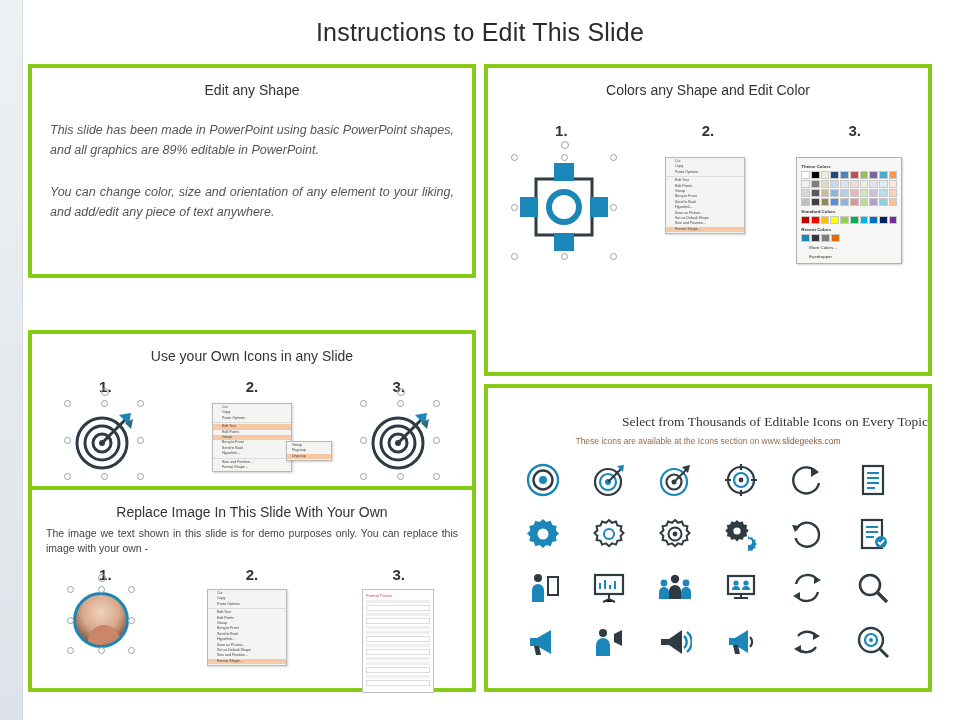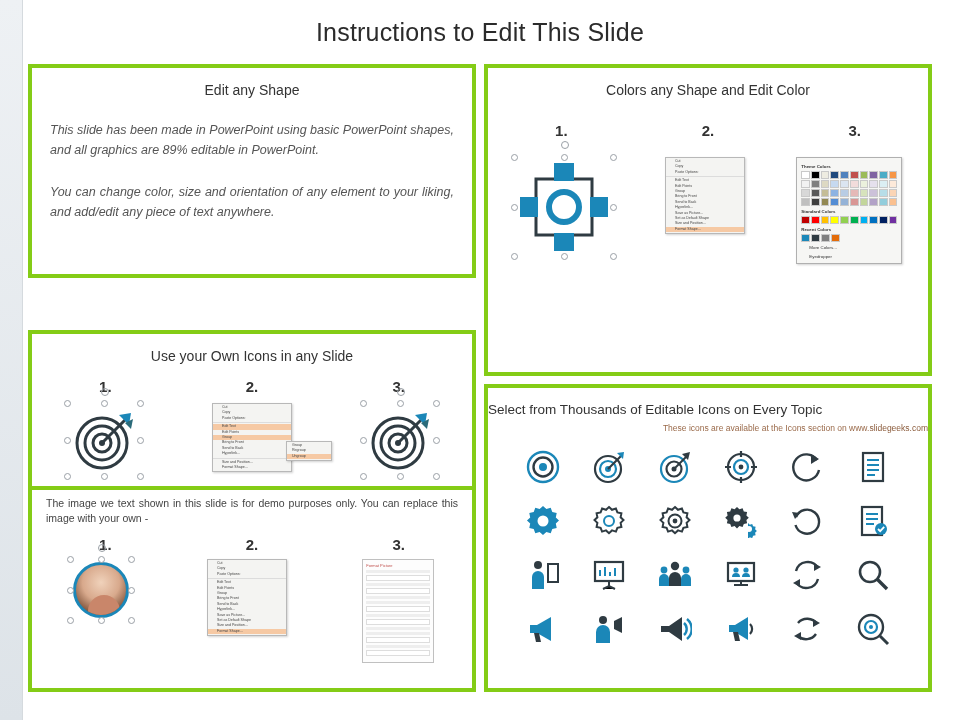--- a/index.html
+++ b/index.html
@@ -102,24 +102,24 @@
   
   #p-replace-img{left:28px;top:486px;width:448px;height:206px;}
   #p-replace-img .sub-note{
     font-size:10.5px;color:#444;line-height:15px;margin:6px 14px 0 14px;text-align:justify;
   }
   
   #p-resize{left:484px;top:64px;width:448px;height:312px;}
   
   #p-icons{left:484px;top:384px;width:448px;height:308px;}
   #p-icons .lib-title{
-    text-align:left;font-size:13.5px;color:#333;margin-top:14px;
+    text-align:right;font-size:13.5px;color:#333;margin-top:26px;font-family:Liberation Serif, serif;
   }
   #p-icons .lib-sub{
-    text-align:right;font-size:8.5px;color:#9a6a4a;margin-top:6px;
+    text-align:center;font-size:8.5px;color:#9a6a4a;margin-top:6px;
   }
   #p-icons .lib-sub .site{color:#8a5a3a;}
   .icon-grid{
     margin:14px 22px 0 22px;
     display:grid;grid-template-columns:repeat(6,1fr);
     row-gap:14px;justify-items:center;align-items:center;
   }
   .icon-cell{width:40px;height:40px;display:flex;align-items:center;justify-content:center;}
   
   .avatar{
@@ -213,20 +213,21 @@
           <path d="M58 20 l8 -4 -2 10 z" fill="#2b6b7a"></path>
         </svg>
         <span class="rot"></span><span class="h tl"></span><span class="h tm"></span><span class="h tr"></span>
         <span class="h ml"></span><span class="h mr"></span><span class="h bl"></span><span class="h bm"></span><span class="h br"></span>
       </div>
     </div>
   </div>
 </div>
 
 <div class="panel" id="p-replace-img">
+  <div class="panel-title">Replace Image In This Slide With Your Own</div>
   <div class="sub-note">The image we text shown in this slide is for demo purposes only. You can replace this image with your own -</div>
   <div class="num-row" style="margin-top:10px;">
     <div class="num">1.</div>
     <div class="num">2.</div>
     <div class="num">3.</div>
   </div>
   <div class="thumb-row" style="margin-top:6px;">
 
     <div class="thumb">
       <div class="sel-box" style="width:62px;height:62px;display:flex;align-items:center;justify-content:center;">

